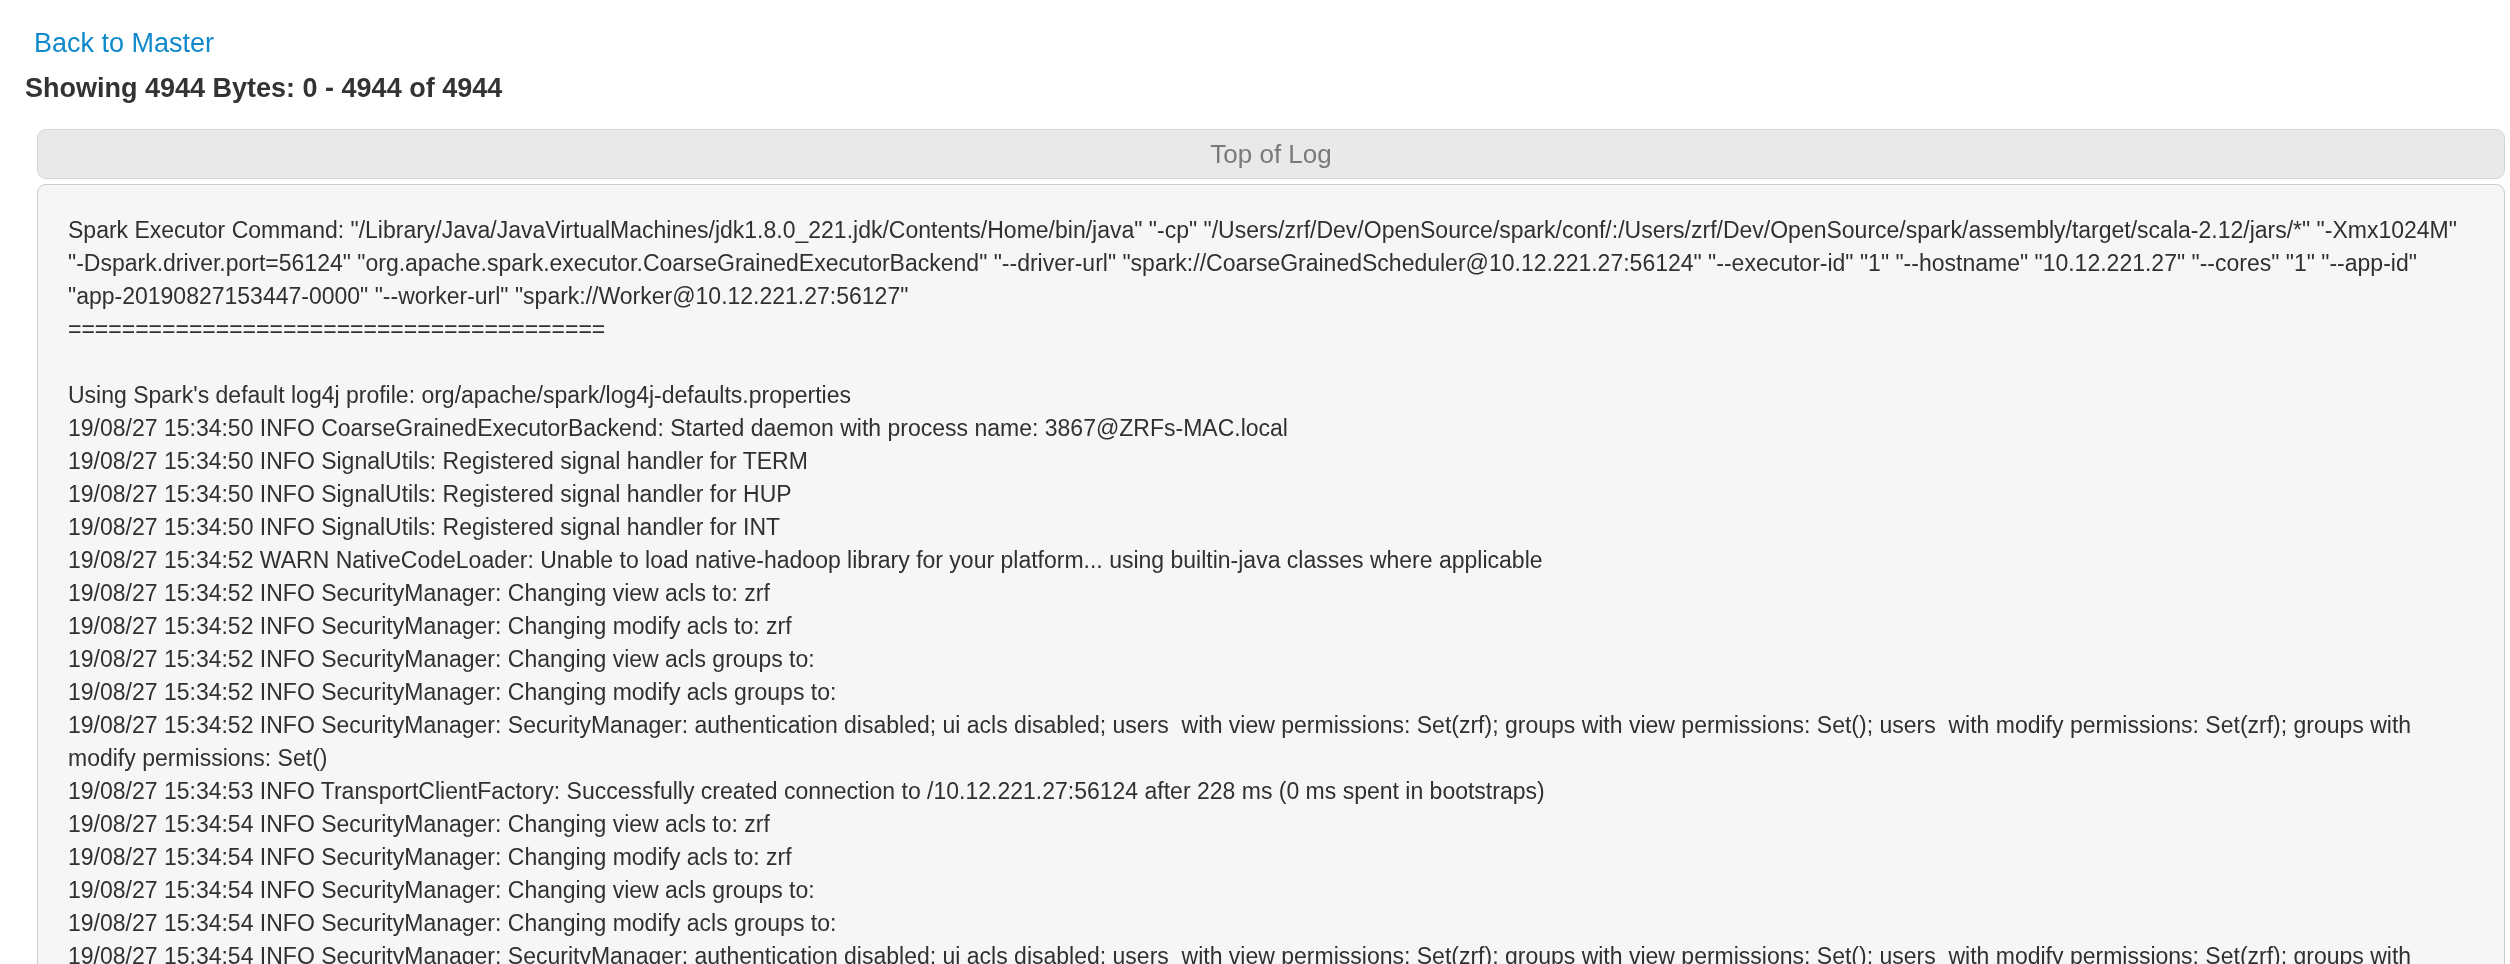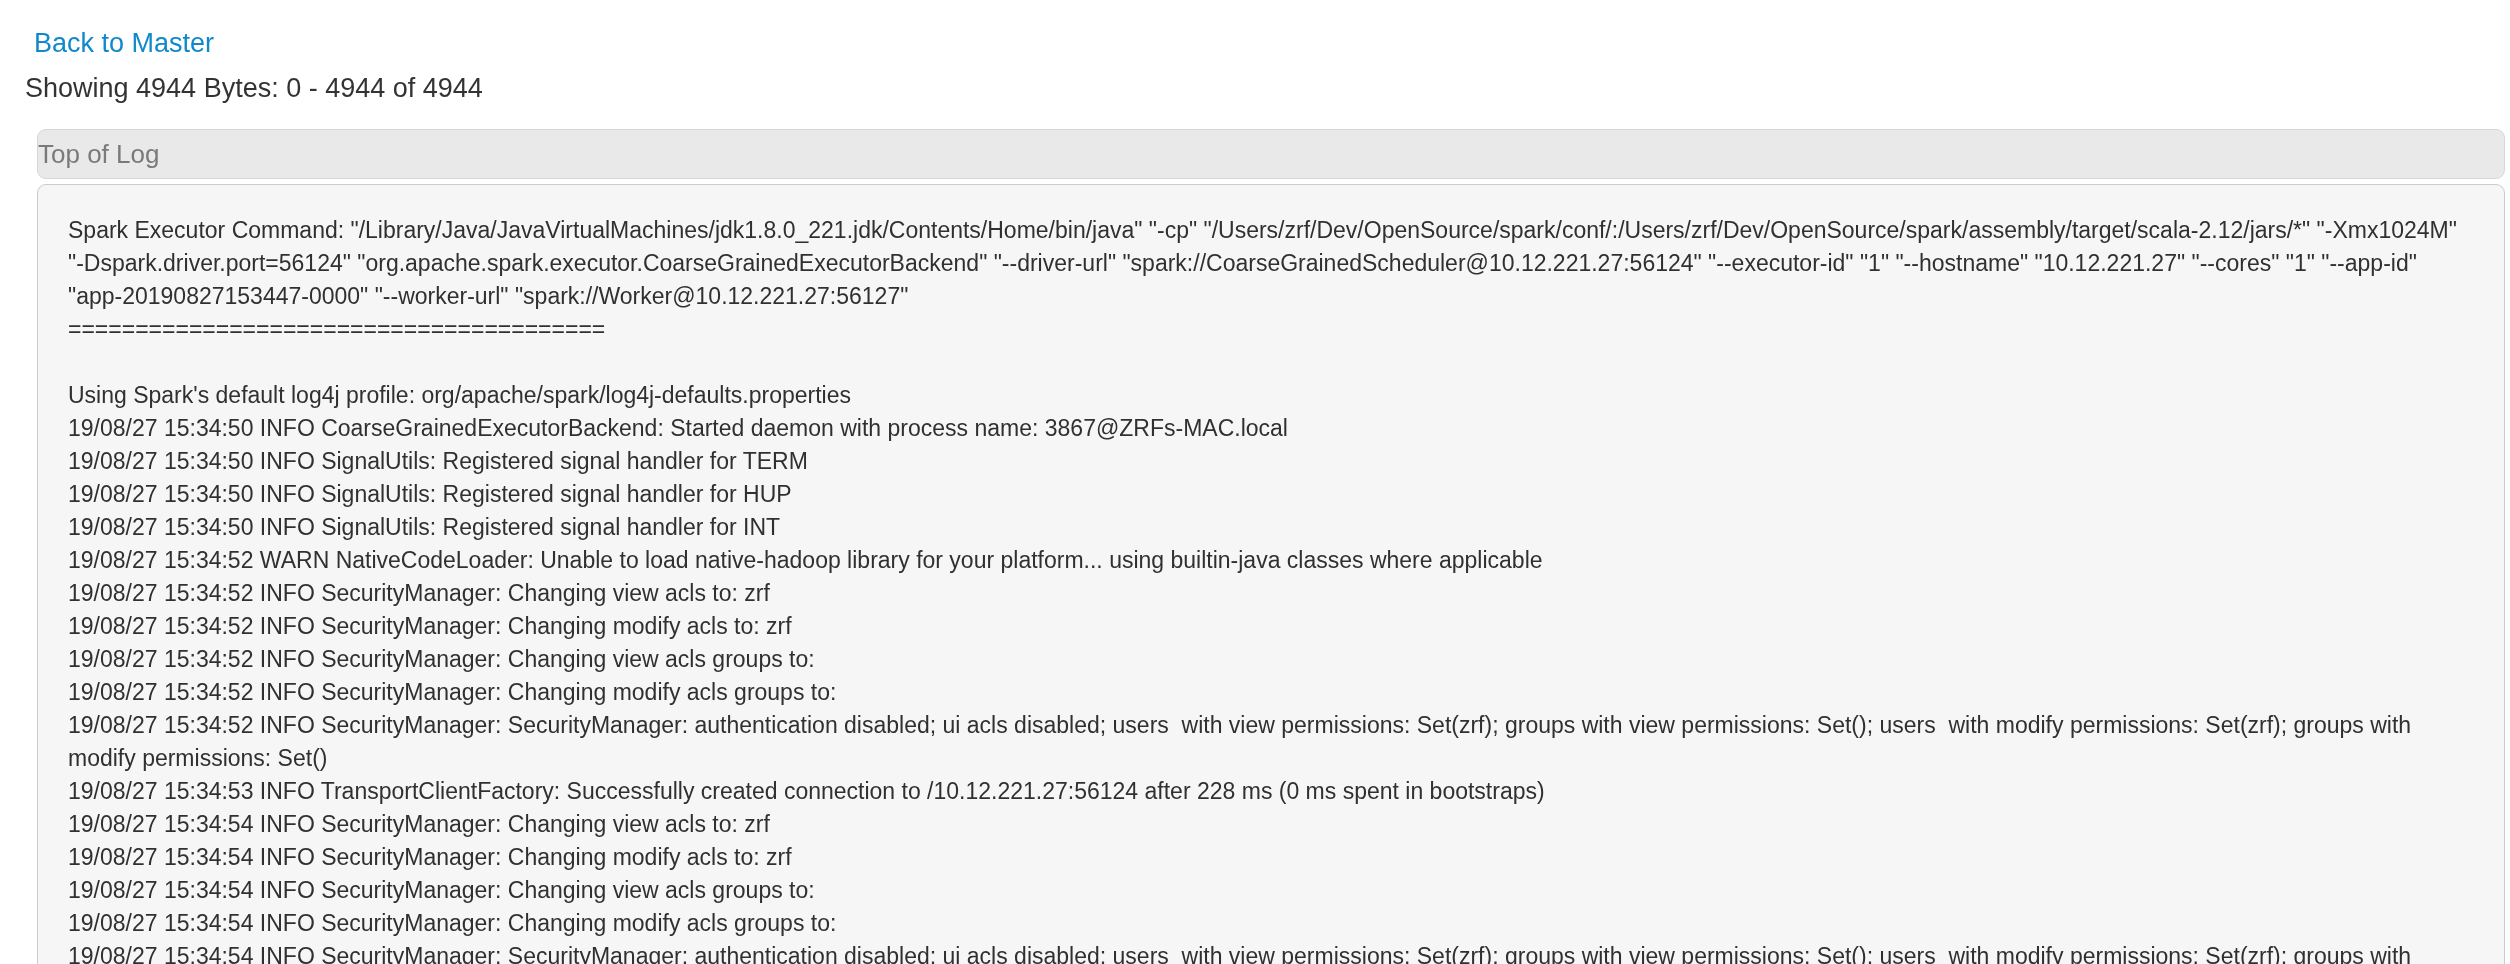--- a/index.html
+++ b/index.html
@@ -20,31 +20,32 @@
     color: var(--link, #0f89cb);
     text-decoration: none;
     cursor: pointer;
   }
   .byte-info {
     position: absolute;
     left: 8px;
     top: 56px;
     font-size: 27px;
     color: var(--text, #333333);
+    font-weight: bold;
   }
   .log-position {
     position: absolute;
     left: 20px;
     top: 112px;
     width: 2468px;
     height: 50px;
     background: var(--header-bg, #e9e9e9);
     border: 1px solid var(--header-border, #d6d6d6);
     border-radius: 9px;
-    text-align: left;
+    text-align: center;
     line-height: 48px;
     font-size: 26px;
     color: var(--header-text, #7a7a7a);
   }
   .log-box {
     position: absolute;
     left: 20px;
     top: 167px;
     width: 2468px;
     height: 1100px; 

